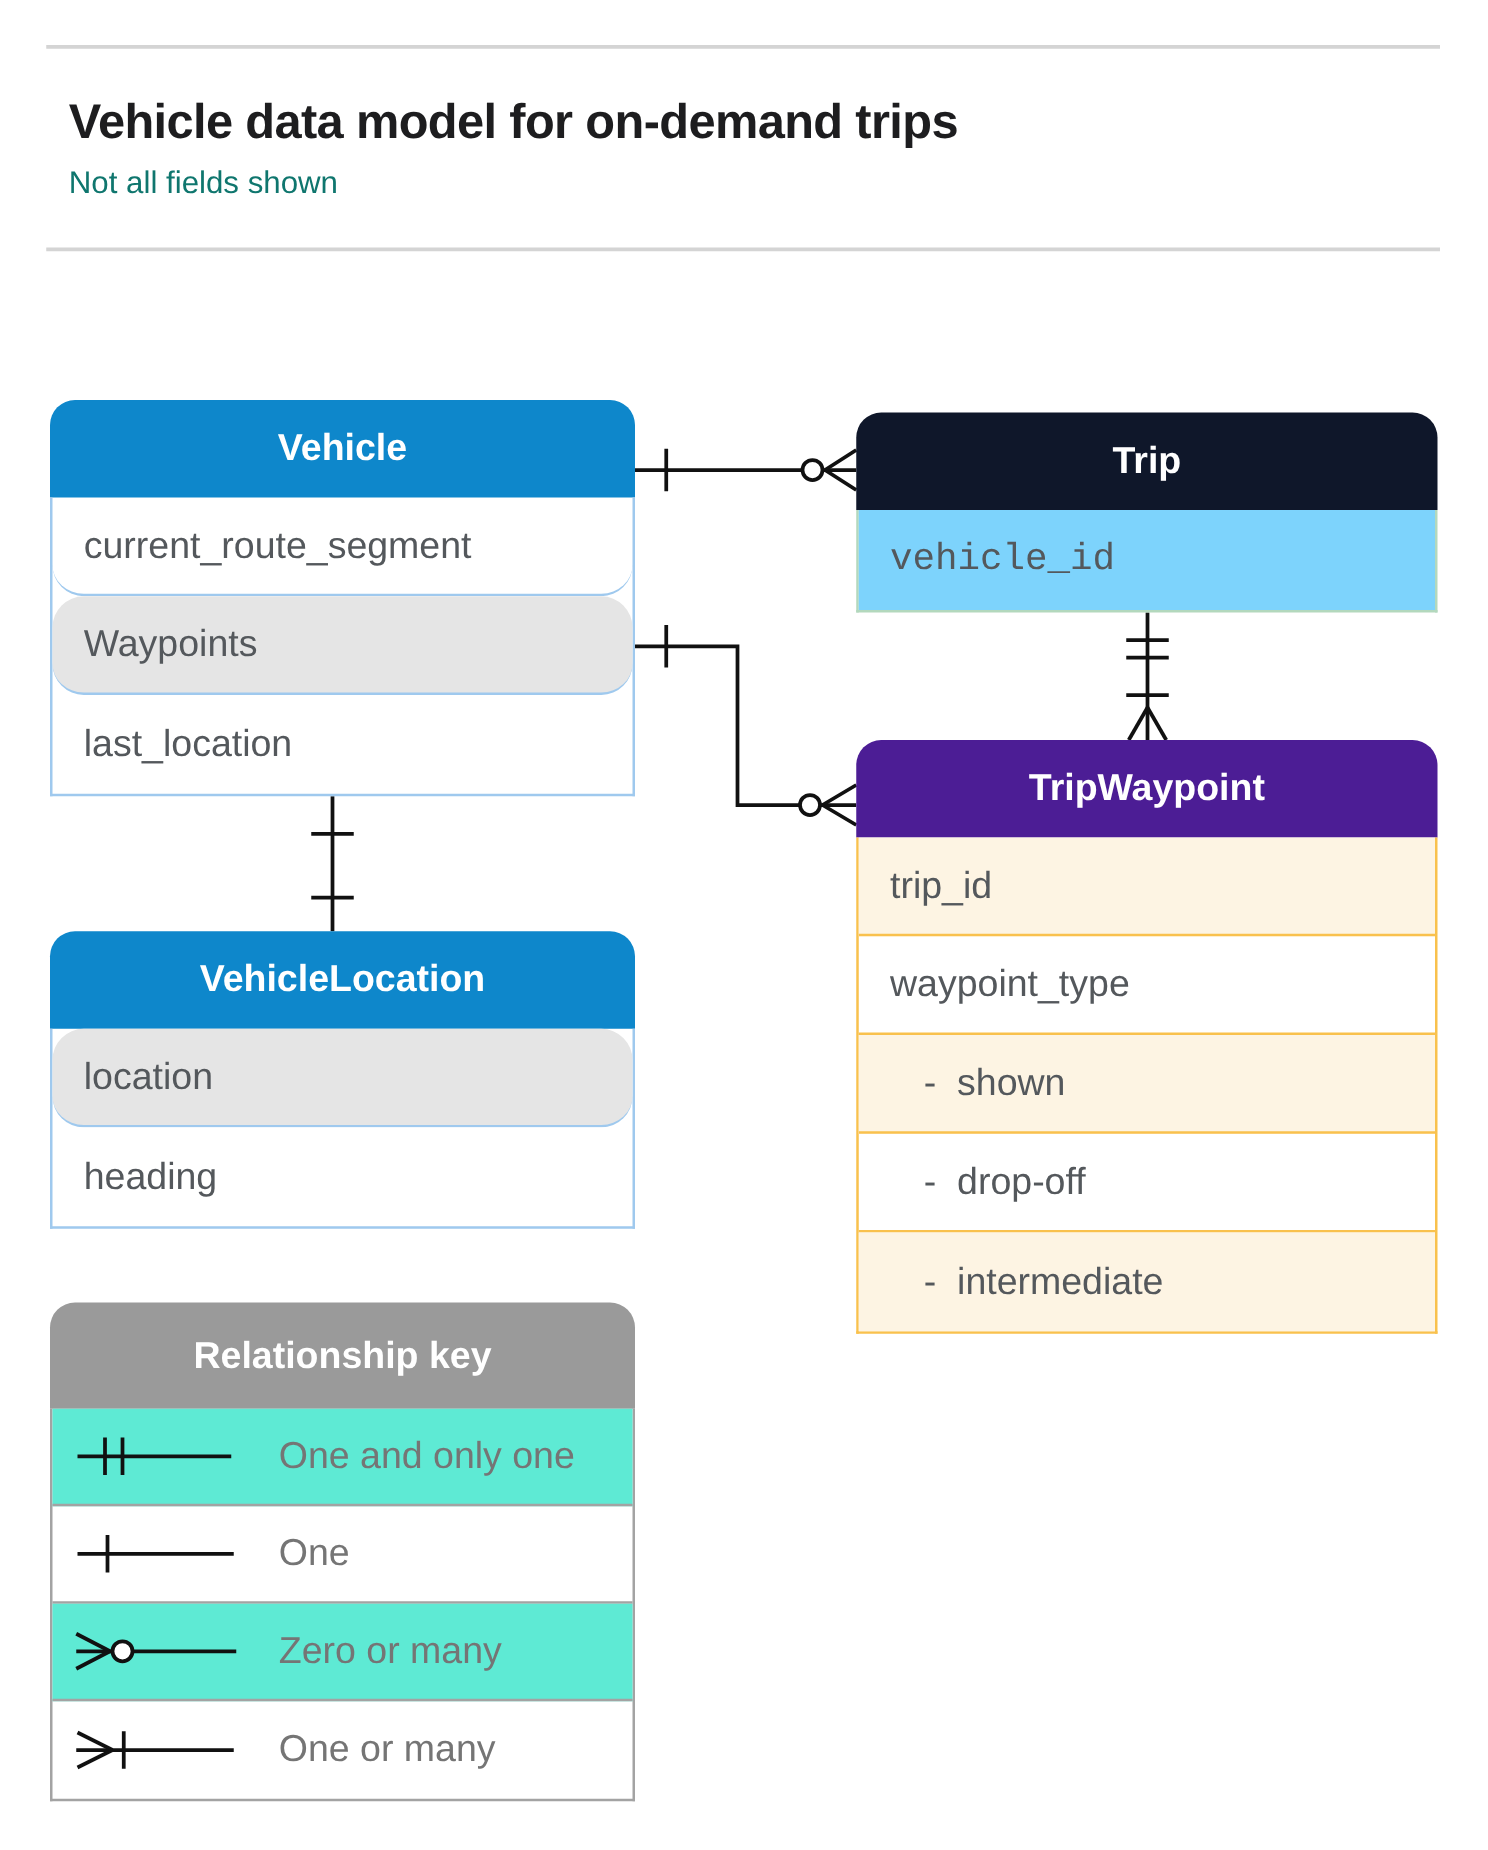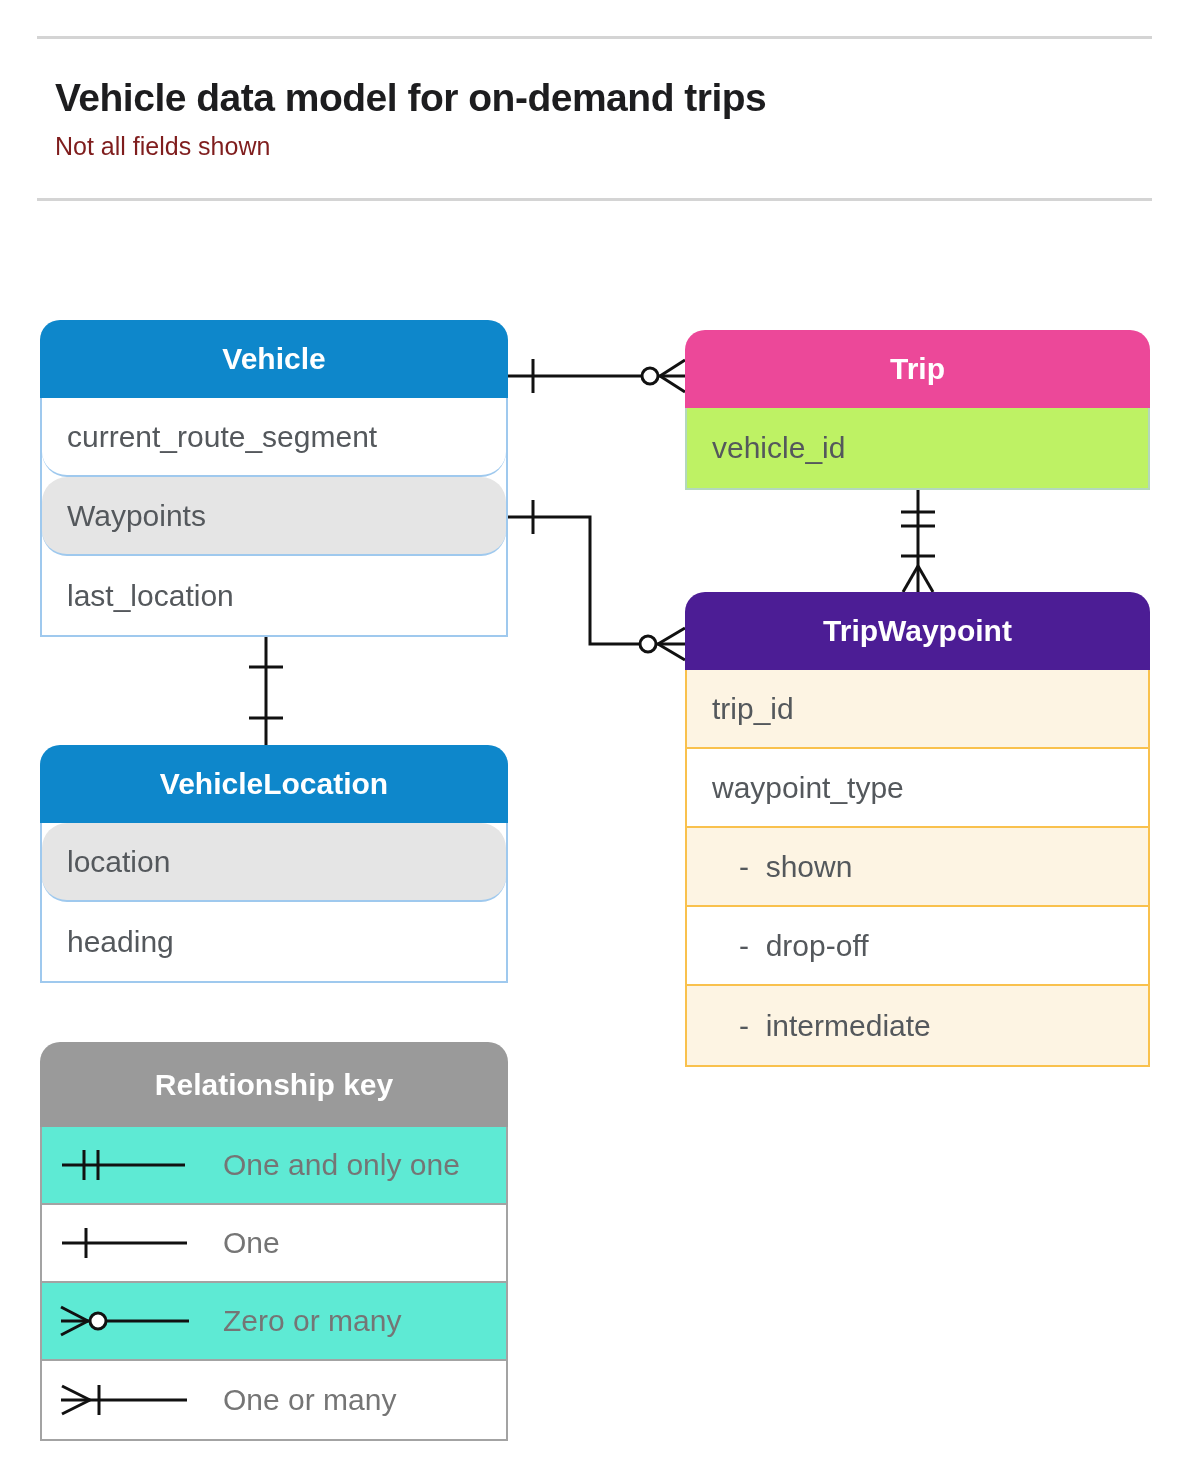--- a/index.html
+++ b/index.html
@@ -11,21 +11,21 @@
   
   .rule { position: absolute; left: 37px; width: 1115px; height: 3px; background: #d4d4d4; }
   .rule-top { top: 36px; }
   .rule-2 { top: 198px; }
   .page-title {
     position: absolute; left: 55px; top: 76px;
     font-size: 39px; font-weight: bold; color: #1d1d1f; letter-spacing: -0.5px;
   }
   .page-subtitle {
     position: absolute; left: 55px; top: 132px;
-    font-size: 25px; color: #7f1d1d;
+    font-size: 25px; color: #0f766e;
   }
 
   
   .etable { position: absolute; }
   .ehead {
     height: 78px; border-radius: 20px 20px 0 0;
     display: flex; align-items: center; justify-content: center;
     color: #ffffff; font-weight: bold; font-size: 30px;
   }
   .ebody { border-style: solid; border-width: 2px; border-top: none; }
@@ -41,24 +41,24 @@
   .t-vehicle { left: 40px; top: 320px; width: 468px; }
   .t-vehiclelocation { left: 40px; top: 745px; width: 468px; }
   .th-blue { background: #0e87cb; }
   .bd-blue { border-color: #9fc9ee; }
   .bd-blue .erow { border-bottom-color: #9fc9ee; height: 79px; border-radius: 25px; }
   .bd-blue .erow:last-child { border-bottom: none; }
   .bg-blue-tint { background: #e5e5e5; }
 
   
   .t-trip { left: 685px; top: 330px; width: 465px; }
-  .th-green { background: #ec4899; }
+  .th-green { background: #0f172a; }
   .bd-green { border-color: #b3d8bd; }
   .bd-green .erow { height: 80px; }
-  .bg-green-tint { background: #bef264; }
+  .bg-green-tint { background: #7dd3fc; font-family: Liberation Mono, monospace; }
 
   
   .t-tripwaypoint { left: 685px; top: 592px; width: 465px; }
   .th-orange { background: #4c1d95; }
   .bd-orange { border-color: #f9c14d; }
   .bd-orange .erow { border-bottom-color: #f9c14d; height: 79px; }
   .bd-orange .erow:last-child { border-bottom: none; }
   .bg-orange-tint { background: #fdf4e3; }
 
   

